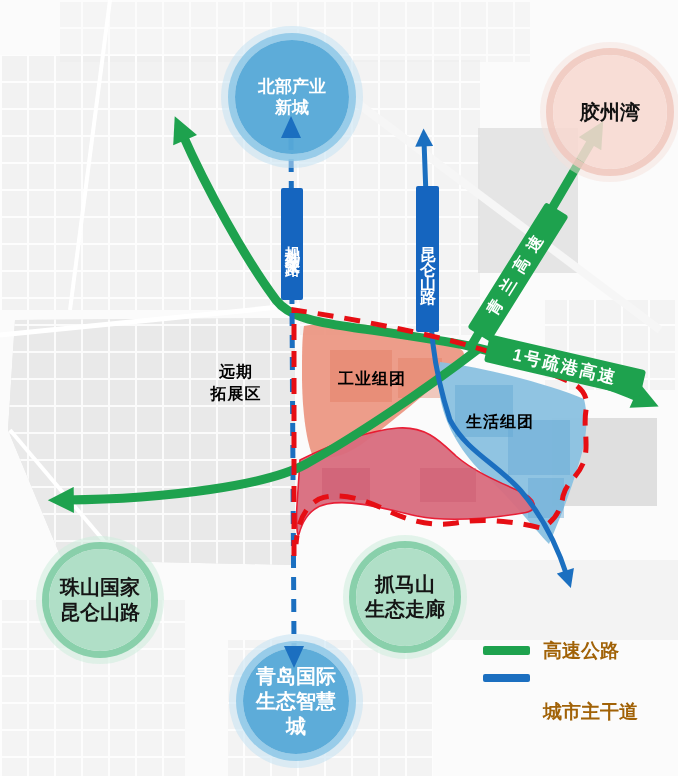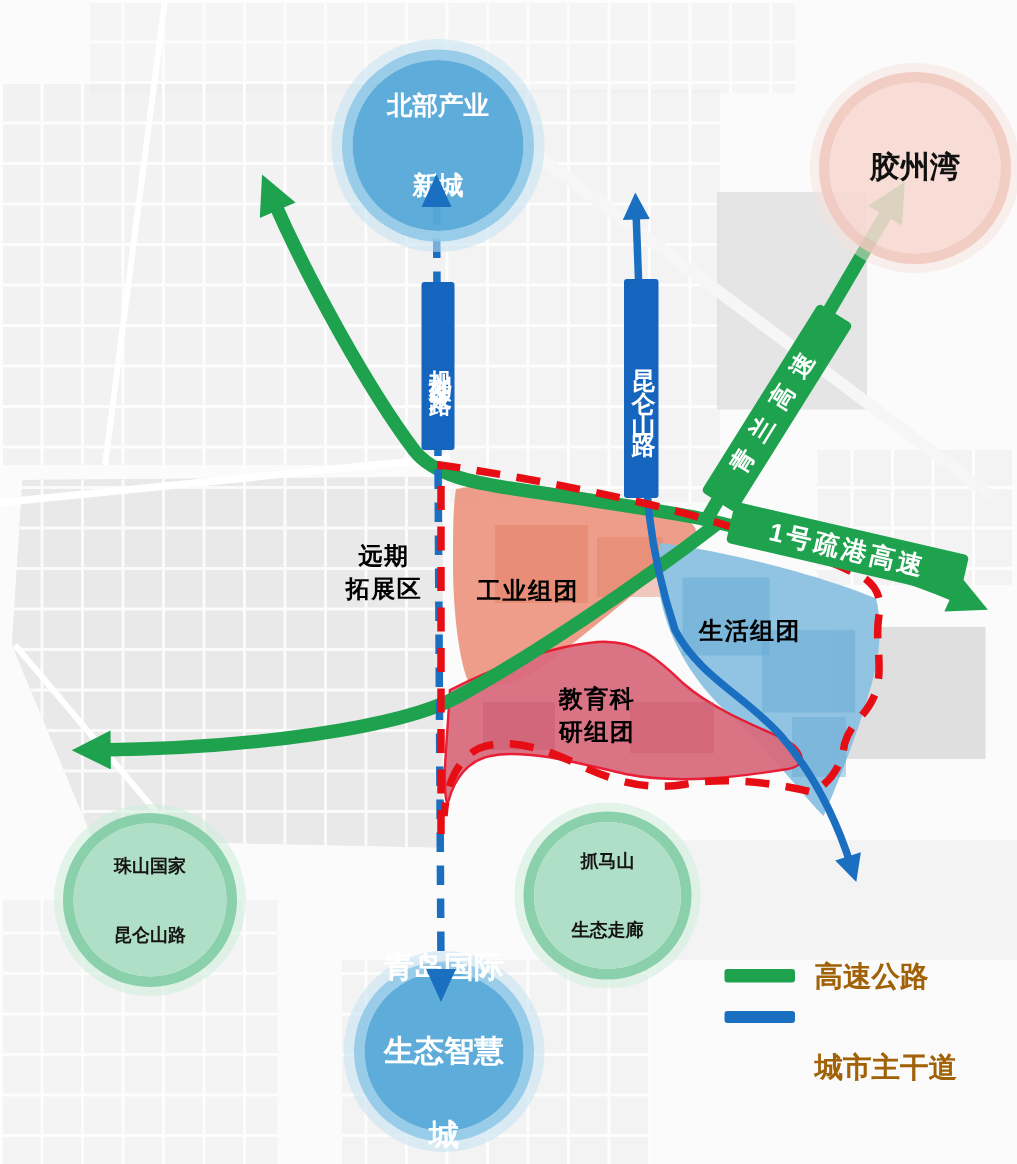--- a/index.html
+++ b/index.html
@@ -7,32 +7,32 @@
     position:relative;width:678px;height:776px;overflow:hidden;
     background:#fbfbfb;
     font-family:"Liberation Sans","DejaVu Sans",sans-serif;
   }
   #stage svg{position:absolute;left:0;top:0;}
   .layer{position:absolute;left:0;top:0;width:678px;height:776px;}
   #map-svg{z-index:1;}
   .bubble{
     position:absolute;border-radius:50%;display:flex;flex-direction:column;
     align-items:center;justify-content:center;text-align:center;z-index:2;
-    font-weight:bold;line-height:1.25;gap:31px;
+    font-weight:bold;line-height:1.25;
   }
   .bubble-blue{
     background:rgba(86,169,215,0.96);color:#ffffff;font-size:17px;
     box-shadow:0 0 0 7px rgba(140,199,230,0.85),0 0 0 14px rgba(197,226,243,0.55);
   }
   .bubble-pink{
     background:rgba(247,216,208,0.88);color:#111111;font-size:20px;
     box-shadow:0 0 0 7px rgba(240,199,189,0.85),0 0 0 13px rgba(246,226,219,0.5);
   }
   .bubble-green{
-    background:rgba(173,222,197,0.96);color:#151515;font-size:12px;
+    background:rgba(173,222,197,0.96);color:#151515;font-size:20px;
     box-shadow:0 0 0 7px rgba(128,204,164,0.9),0 0 0 13px rgba(206,236,221,0.55);
   }
   #arrow-svg{z-index:3;}
   .lbl{position:absolute;z-index:4;}
   .center{transform:translate(-50%,-50%);}
   .zone-label{
     color:#000;font-weight:bold;font-size:16px;letter-spacing:1px;
     text-align:center;line-height:22px;white-space:nowrap;
   }
   .band{
@@ -161,30 +161,26 @@
   </svg>
 
   <div class="lbl band band-vert" style="left:281px;top:188px;width:22px;height:112px;letter-spacing:4px;">规划珠宋路</div>
 
   <div class="lbl band band-vert" style="left:416px;top:186px;width:23px;height:146px;font-size:16px;letter-spacing:14px;padding-top:6px;box-sizing:border-box;">昆仑山路</div>
 
   <div class="lbl band-green center" style="left:518px;top:272px;width:148px;height:27px;font-size:16px;letter-spacing:9px;transform:translate(-50%,-50%) rotate(-58deg);">青兰高速</div>
 
   <div class="lbl band-green center" style="left:565px;top:366px;width:160px;height:28px;font-size:17px;letter-spacing:2px;transform:translate(-50%,-50%) rotate(13deg);">1号疏港高速</div>
 
-  <div class="lbl zone-label center" style="left:236px;top:383px;margin-left:20px;">
+  <div class="lbl zone-label center" style="left:236px;top:383px;">
     <span style="display:block">远期</span>
     <span style="display:block">拓展区</span>
   </div>
-  <div class="lbl zone-label center" style="left:352px;top:379px;margin-top:16px;">工业组团</div>
+  <div class="lbl zone-label center" style="left:372px;top:379px;">工业组团</div>
   <div class="lbl zone-label center" style="left:500px;top:422px;text-align:right;">生活组团</div>
-  <div class="lbl zone-label center" style="left:398px;top:478px;">
-    <span style="display:block">教育科</span>
-    <span style="display:block">研组团</span>
-  </div>
 
   <div>
     <div class="legend-swatch" style="left:483px;top:646px;width:47px;height:9px;background:#1EA24E;"></div>
     <div class="legend-text" style="left:543px;top:638px;">高速公路</div>
     <div class="legend-swatch" style="left:483px;top:674px;width:47px;height:8px;background:#1B6FC0;"></div>
     <div class="legend-text" style="left:543px;top:699px;">城市主干道</div>
   </div>
 
 </div>
 

